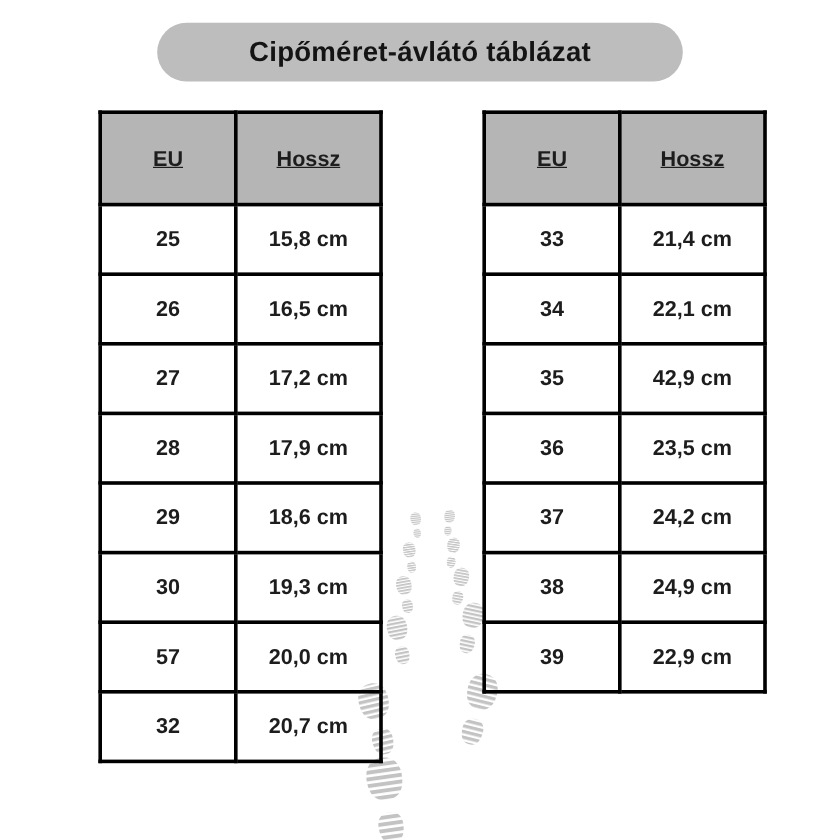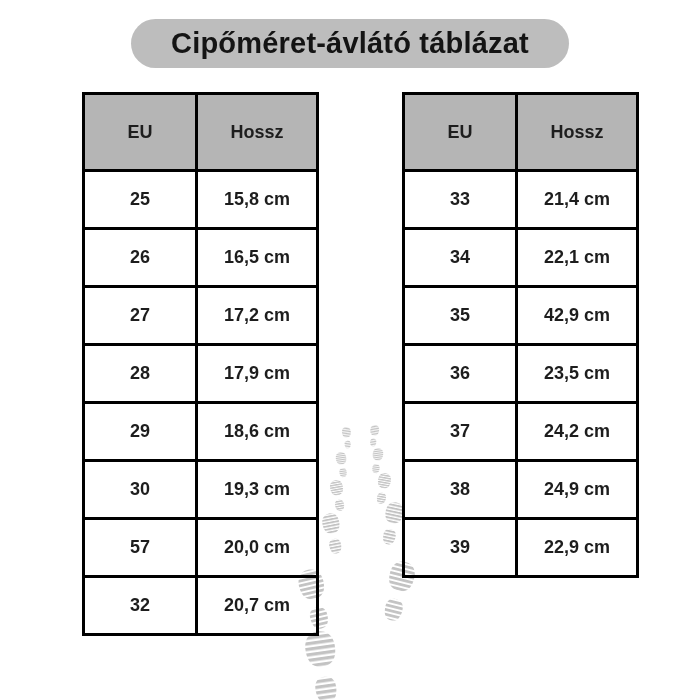--- a/index.html
+++ b/index.html
@@ -23,21 +23,21 @@
     width: 438px;
     height: 49px;
     background: #bdbdbd;
     border-radius: 25px;
     display: flex;
     align-items: center;
     justify-content: center;
     z-index: 3;
   }
   .banner span {
-    font-size: 29px;
+    font-size: 23px;
     font-weight: 700;
     color: #141414;
     letter-spacing: 0.2px;
     white-space: nowrap;
   }
   
   .footprints {
     position: absolute;
     left: 0;
     top: 0;
@@ -62,20 +62,21 @@
     font-weight: 700;
     color: #1d1d1d;
     padding: 0;
   }
   .size-table col.c1 { width: 113px; }
   .size-table col.c2 { width: 121px; }
   .size-table th {
     height: 74px;
     background: #b5b5b5;
     font-size: 18px;
+    text-decoration: underline;
   }
   .size-table td {
     height: 55px;
     background: transparent;
     font-size: 18px;
   }
 </style>
 </head>
 <body>
 

